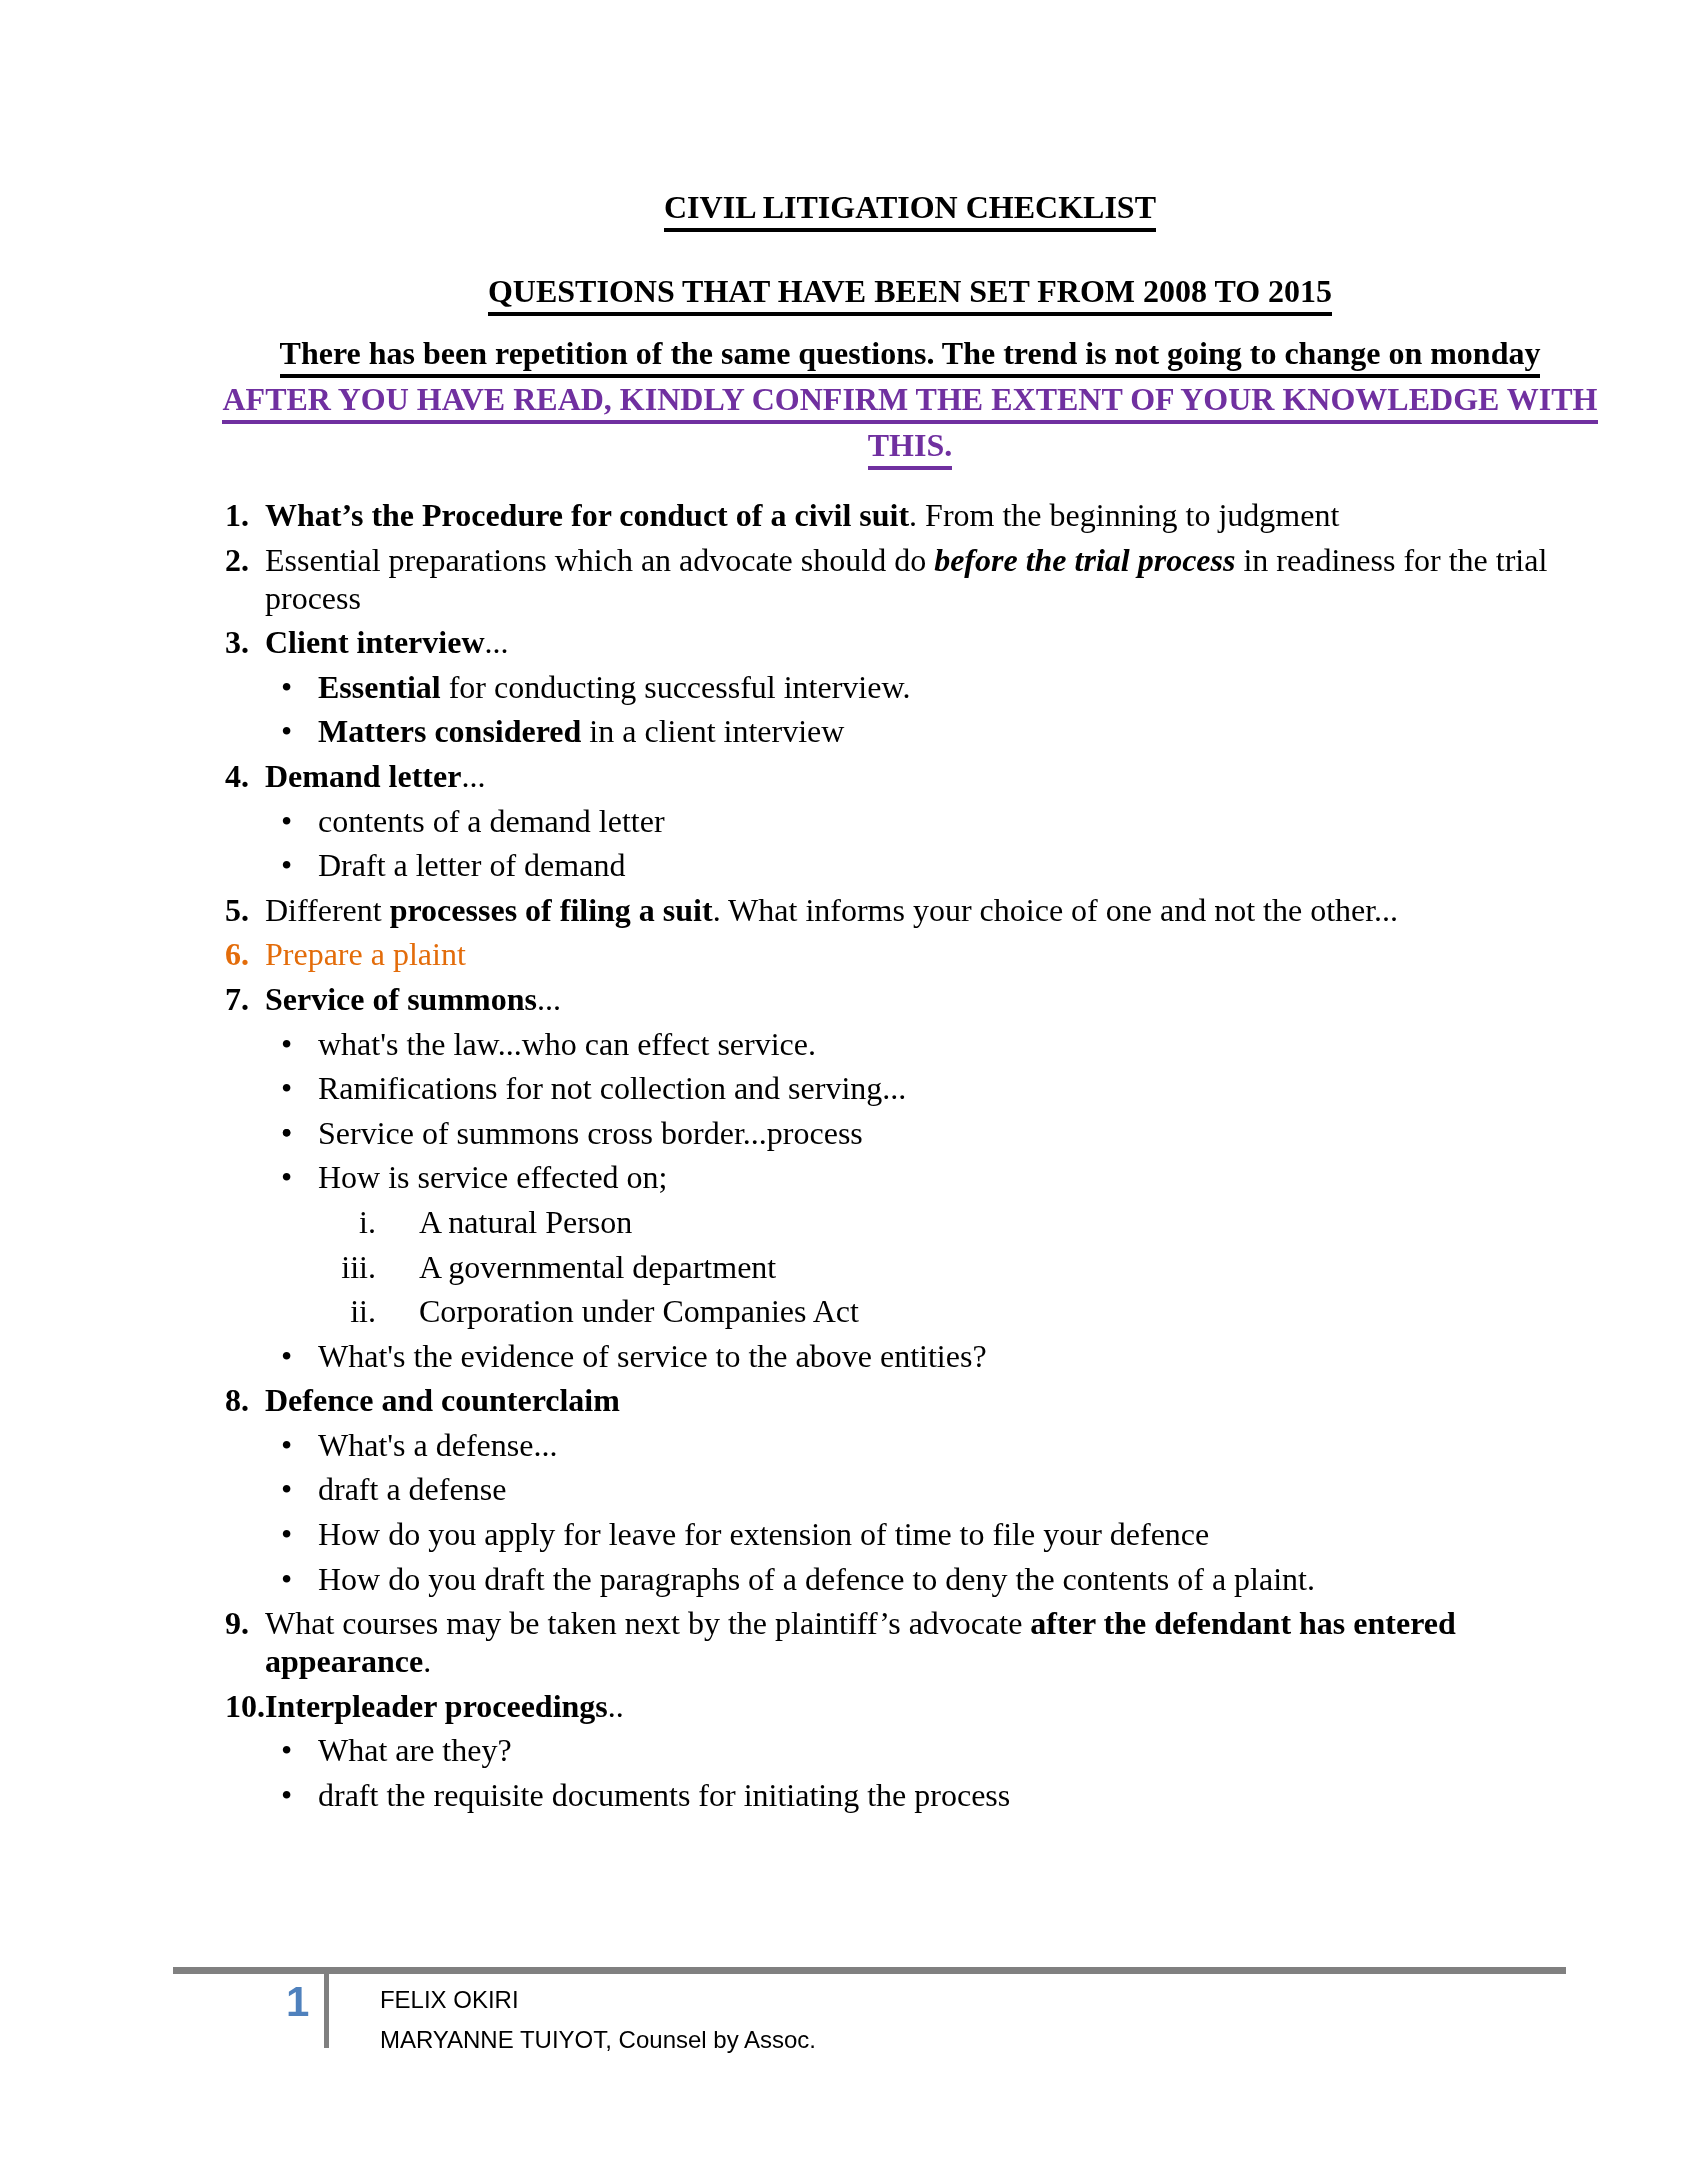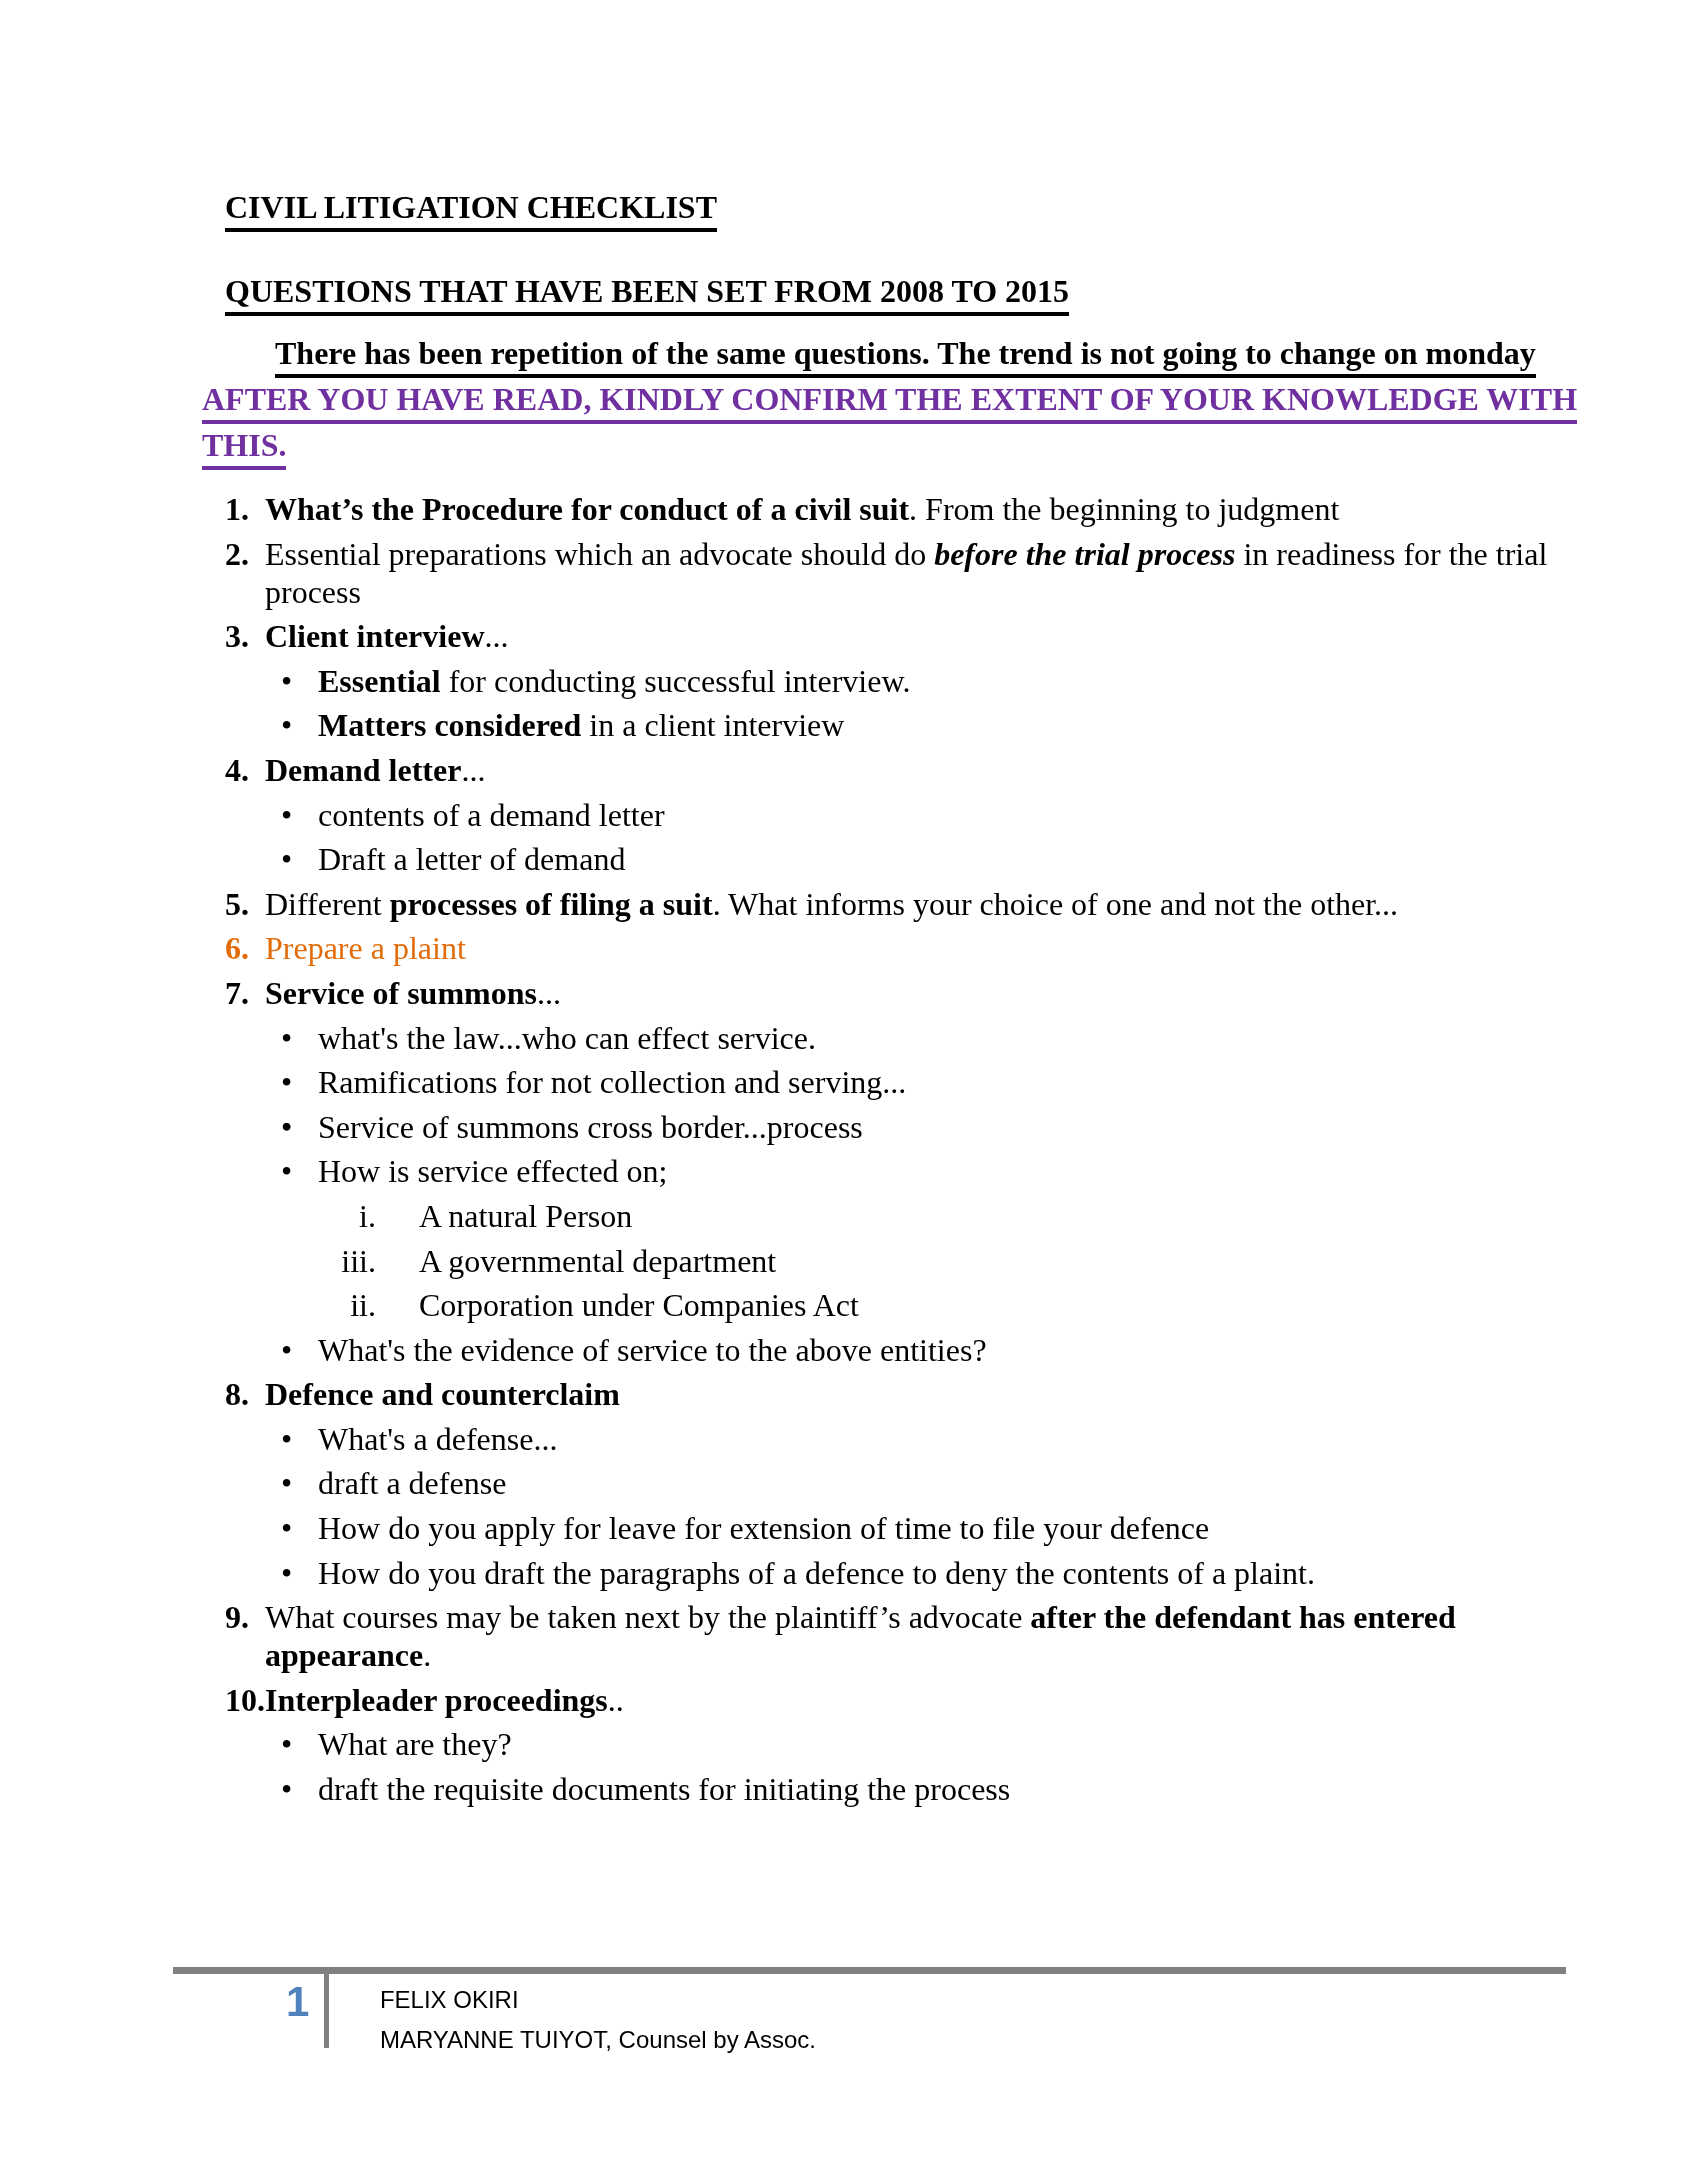--- a/index.html
+++ b/index.html
@@ -10,35 +10,36 @@
     font-family: "Liberation Serif", serif;
     color: #000000;
     overflow: hidden;
   }
   .content {
     position: absolute;
     left: 225px; top: 184px;
     width: 1370px;
   }
   .heading {
+    text-align: center;
     font-weight: bold;
     font-size: 32px;
     line-height: 46px;
   }
   .uline {
     border-bottom: 4px solid currentColor;
     padding-bottom: 3.3px;
   }
   .title    { margin-bottom: 38px; }
   .subtitle { margin-bottom: 16px; }
   .note     { max-width: 1270px; margin-left: auto; margin-right: auto; }
   .instruction {
     width: 1416px; margin-left: -23px;
     color: var(--heading-purple, #7030A0);
-    margin-bottom: 22px;
+    margin-bottom: 28px;
   }
   .checklist { width: 100%; }
   .row {
     position: relative;
     font-size: 32px;
     line-height: 38px;
     margin-bottom: 6.6px;
   }
   .row .marker { position: absolute; top: 0; white-space: nowrap; }
   .row.number { padding-left: 40px; }

